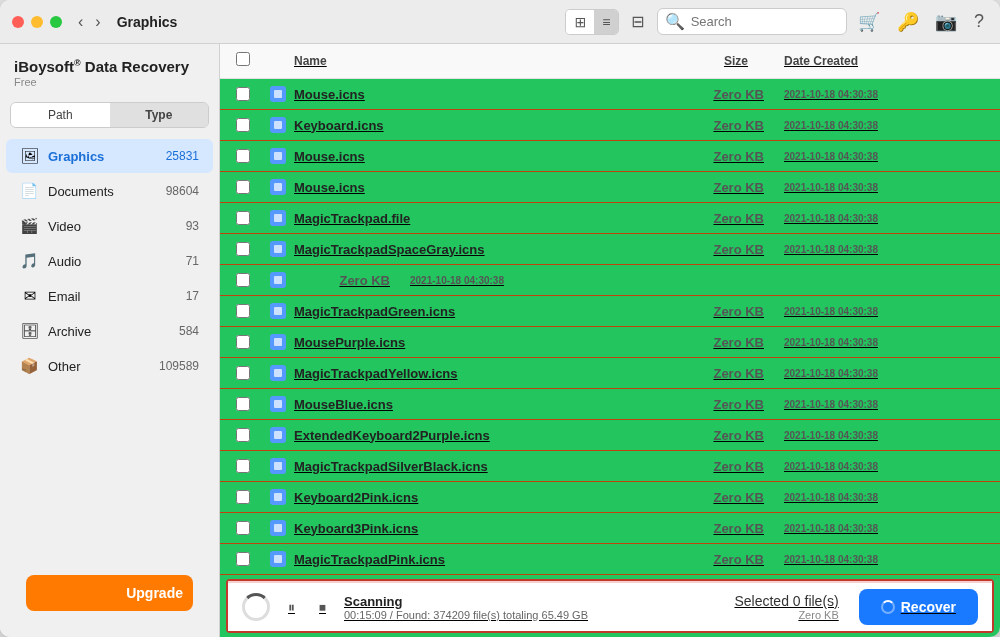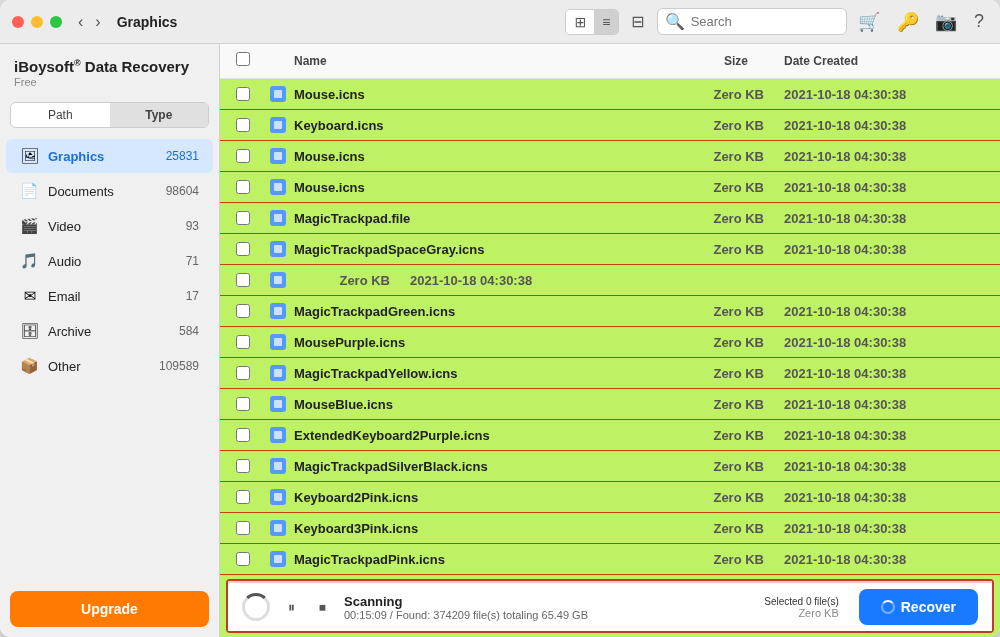--- a/index.html
+++ b/index.html
@@ -40,51 +40,51 @@
     .sidebar-tab { flex: 1; padding: 5px 0; text-align: center; font-size: 12px; cursor: pointer; background: #fff; border: none; color: #444; }
     .sidebar-tab.active { background: #e0e0e0; font-weight: 600; }
     .sidebar-items { flex: 1; overflow-y: auto; padding: 4px 0; }
     .sidebar-item { display: flex; align-items: center; padding: 7px 14px; cursor: pointer; border-radius: 6px; margin: 1px 6px; }
     .sidebar-item.active { background: #d6e8ff; }
     .sidebar-item-icon { width: 20px; height: 20px; margin-right: 8px; display: flex; align-items: center; justify-content: center; font-size: 15px; flex-shrink: 0; }
     .sidebar-item-label { font-size: 13px; color: #222; flex: 1; }
     .sidebar-item.active .sidebar-item-label { color: #1a6fd8; font-weight: 600; }
     .sidebar-item-count { font-size: 12px; color: #666; }
     .sidebar-item.active .sidebar-item-count { color: #1a6fd8; }
-    .upgrade-btn { margin: 10px; padding: 10px; background: #ff7a00; border: none; border-radius: 8px; color: #fff; font-size: 14px; font-weight: 600; cursor: pointer; text-align: center; }
-
-    
-    .content { flex: 1; display: flex; flex-direction: column; background: #bef264; overflow: hidden; }
+    .upgrade-btn { margin: 26px; padding: 10px; background: #ff7a00; border: none; border-radius: 8px; color: #fff; font-size: 14px; font-weight: 600; cursor: pointer; text-align: right; }
+
+    
+    .content { flex: 1; display: flex; flex-direction: column; background: #22c55e; overflow: hidden; text-decoration: underline; }
     .file-table { flex: 1; overflow-y: auto; }
     .table-header { display: flex; align-items: center; padding: 8px 16px; border-bottom: 1px solid #e0e0e0; background: #f9f9f9; position: sticky; top: 0; }
     .col-check { width: 30px; flex-shrink: 0; }
     .col-icon { width: 24px; flex-shrink: 0; }
     .col-name { flex: 1; font-size: 12px; font-weight: 600; color: #444; padding-left: 4px; }
     .col-size { width: 120px; font-size: 12px; font-weight: 600; color: #444; text-align: right; padding-right: 36px; }
     .col-date { width: 200px; font-size: 12px; font-weight: 600; color: #444; }
     .file-row { display: flex; align-items: center; padding: 7px 16px; border-bottom: 1px solid #c2410c; }
     .file-row .col-check { display: flex; align-items: center; }
     .file-row .col-icon { display: flex; align-items: center; justify-content: center; }
     .file-row .col-name { font-size: 13px; color: #222; padding-left: 4px; }
     .file-row .col-size { font-size: 13px; color: #555; text-align: right; padding-right: 20px; }
-    .file-row .col-date { font-size: 13px; color: #555; }
+    .file-row .col-date { font-size: 10px; color: #555; }
     .file-icon { width: 16px; height: 16px; background: #5599ff; border-radius: 3px; display: flex; align-items: center; justify-content: center; }
     .file-icon::after { content: ""; width: 8px; height: 8px; background: rgba(255,255,255,0.7); border-radius: 1px; }
 
     
     .status-bar { height: 50px; background: #fff; border-top: 2px solid #e0404040; display: flex; align-items: center; padding: 0 14px; gap: 12px; }
     .scan-spinner { width: 28px; height: 28px; border: 3px solid #ddd; border-top: 3px solid #555; border-radius: 50%; animation: spin 1s linear infinite; flex-shrink: 0; }
     @keyframes spin { to { transform: rotate(360deg); } }
     .scan-pause-btn { background: none; border: none; cursor: pointer; font-size: 14px; color: #555; padding: 2px 6px; }
     .scan-stop-btn { background: none; border: none; cursor: pointer; font-size: 14px; color: #555; padding: 2px 6px; }
     .scan-info { flex: 1; }
     .scan-title { font-size: 13px; font-weight: 700; color: #222; }
     .scan-detail { font-size: 11px; color: #666; }
     .selection-info { text-align: right; margin-right: 8px; }
-    .selection-files { font-size: 10px; color: #333; }
+    .selection-files { font-size: 14px; color: #333; }
     .selection-size { font-size: 11px; color: #888; }
     .recover-btn { background: #1a7aff; border: none; border-radius: 8px; color: #fff; font-size: 14px; font-weight: 600; padding: 10px 22px; cursor: pointer; display: flex; align-items: center; gap: 6px; }
     .recover-spinner { width: 14px; height: 14px; border: 2px solid rgba(255,255,255,0.4); border-top: 2px solid #fff; border-radius: 50%; animation: spin 1s linear infinite; }
 
     input[type="checkbox"] { width: 14px; height: 14px; cursor: pointer; }
   </style>
 </head>
 <body>
 
 <div class="window">

